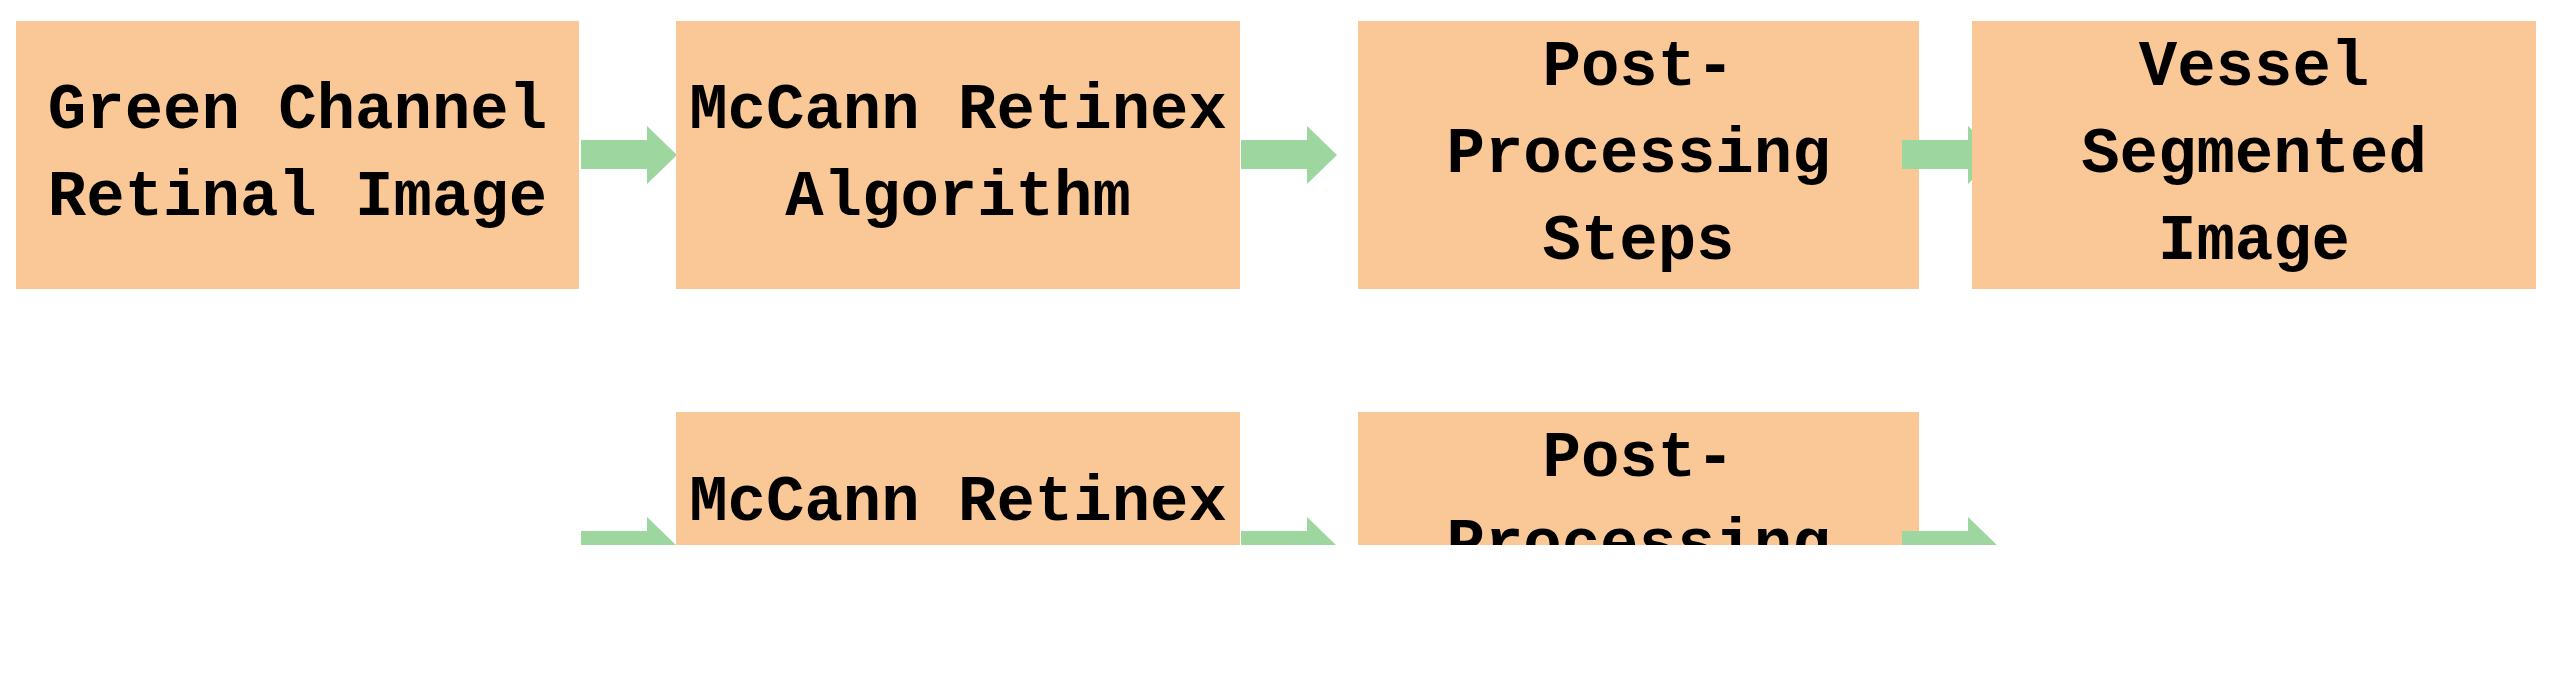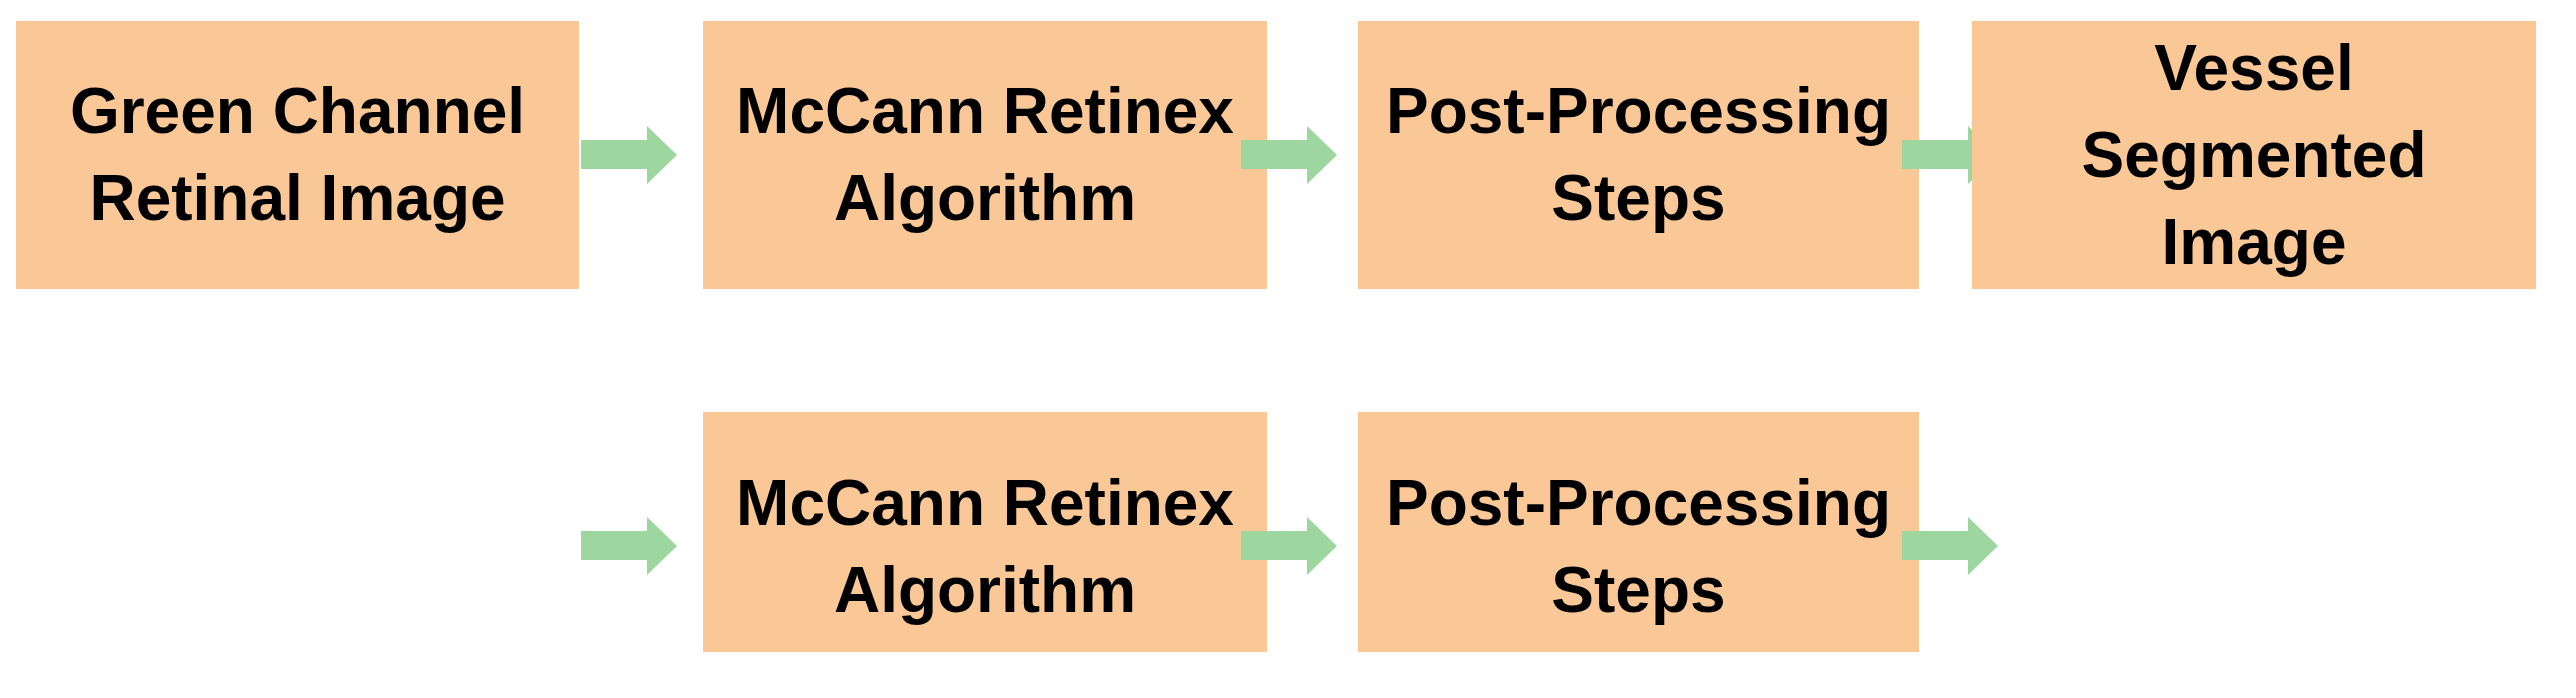--- a/index.html
+++ b/index.html
@@ -10,23 +10,23 @@
   }
   * { box-sizing: border-box; }
   html, body {
     margin: 0;
     padding: 0;
     background: var(--background);
   }
   .diagram {
     position: relative;
     width: 2576px;
-    height: 652px;
+    height: 545px;
     background: var(--background);
-    font-family: Liberation Sans, sans-serif;
+    font-family: Liberation Mono, monospace;
     overflow: hidden;
   }
   .flow-box {
     position: absolute;
     background: var(--box-fill);
     display: flex;
     align-items: center;
     justify-content: center;
     text-align: center;
   }
@@ -34,21 +34,21 @@
     font-size: 64px;
     font-weight: bold;
     line-height: 87px;
     color: var(--text);
     white-space: pre-line;
   }
   
   .r1 { top: 21px;  height: 268px; }
   .r2 { top: 412px; height: 269px; }
   .c1 { left: 16px;   width: 563px; }
-  .c2 { left: 676px;  width: 564px; margin-left: 27px; }
+  .c2 { left: 676px;  width: 564px; }
   .c3 { left: 1358px; width: 561px; }
   .c4 { left: 1972px; width: 564px; }
   
   .flow-arrow {
     position: absolute;
     display: flex;
     align-items: center;
     height: 59px;
     width: 96px;
   }

